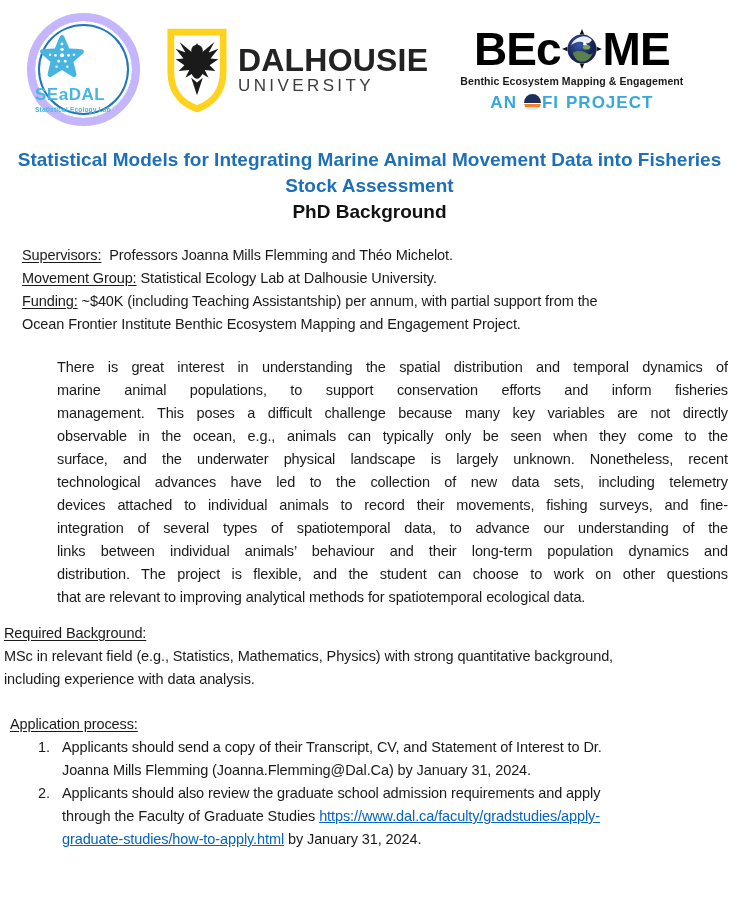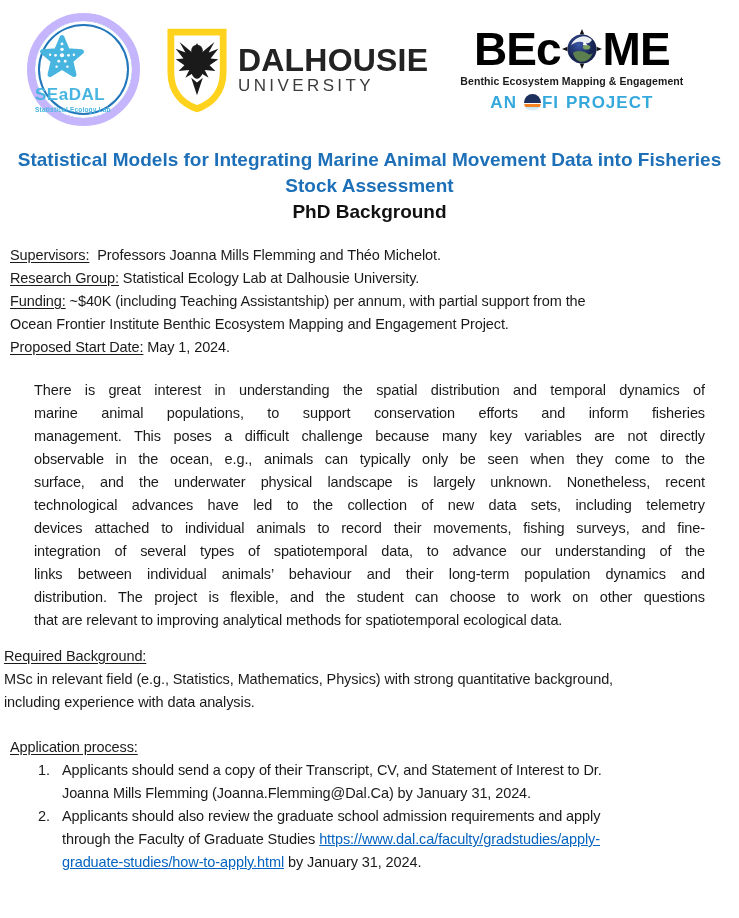--- a/index.html
+++ b/index.html
@@ -41,25 +41,25 @@
     width:17px; height:17px; border-radius:50%; display:inline-block; margin-right:1px;
     background:linear-gradient(180deg,#1c2f5d 0%,#1c2f5d 52%,#ffffff 52%,#ffffff 60%,#f58220 60%,#f58220 76%,#bfe4f5 76%,#e8f5fc 100%);
   }
 
   
   .title { margin-top:23px; text-align:center; color:#1d70b8; font-size:19px; font-weight:bold; line-height:26px; }
   .subtitle { text-align:center; font-size:19px; font-weight:bold; line-height:26px; color:#111; }
 
   
   .bodytext { font-size:14.5px; line-height:23px; letter-spacing:-0.1px; }
-  .details { margin-top:19px; padding:0 11px 0 10px; }
+  .details { margin-top:19px; padding:0 11px 0 10px;margin-left:12px; }
   .details span { white-space:pre-wrap; }
   .u { text-decoration:underline; text-underline-offset:2px; }
 
-  .project { margin:20px 0 0 34px; width:671px; }
+  .project { margin:20px 0 0 57px; width:671px; }
   .jline { text-align:justify; text-justify:inter-word; text-align-last:justify; }
   .jline.last { text-align-last:left; }
 
   .reqbg { margin-top:13px; padding:0 11px 0 4px; }
   .apply { margin-top:22px; padding:0 11px 0 10px; }
   .li { display:flex; align-items:flex-start; }
   .num { width:16px; margin-left:28px; flex:none; }
   .litext { margin-left:8px; }
   .link { color:#0563c1; text-decoration:underline; cursor:pointer; }
 </style>
@@ -144,24 +144,23 @@
   </header>
 
   <h1 class="title">
     <div>Statistical Models for Integrating Marine Animal Movement Data into Fisheries</div>
     <div>Stock Assessment</div>
   </h1>
   <div class="subtitle">PhD Background</div>
 
   <section class="details bodytext">
     <div><span class="u">Supervisors:</span><span>  Professors Joanna Mills Flemming and Théo Michelot.</span></div>
-    <div><span class="u">Research Group:</span><span> Statistical Ecology Lab at Dalhousie University.</span></div>
+    <div><span class="u">Movement Group:</span><span> Statistical Ecology Lab at Dalhousie University.</span></div>
     <div><span class="u">Funding:</span><span> ~$40K (including Teaching Assistantship) per annum, with partial support from the</span></div>
     <div><span>Ocean Frontier Institute Benthic Ecosystem Mapping and Engagement Project.</span></div>
-    <div><span class="u">Proposed Start Date:</span><span> May 1, 2024.</span></div>
   </section>
 
   <section class="project bodytext">
     <div class="jline">There is great interest in understanding the spatial distribution and temporal dynamics of</div>
     <div class="jline">marine animal populations, to support conservation efforts and inform fisheries</div>
     <div class="jline">management. This poses a difficult challenge because many key variables are not directly</div>
     <div class="jline">observable in the ocean, e.g., animals can typically only be seen when they come to the</div>
     <div class="jline">surface, and the underwater physical landscape is largely unknown. Nonetheless, recent</div>
     <div class="jline">technological advances have led to the collection of new data sets, including telemetry</div>
     <div class="jline">devices attached to individual animals to record their movements, fishing surveys, and fine-</div>

